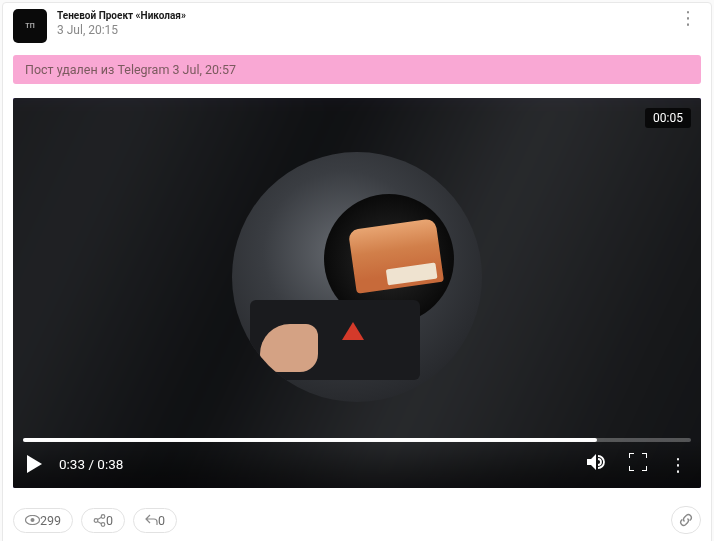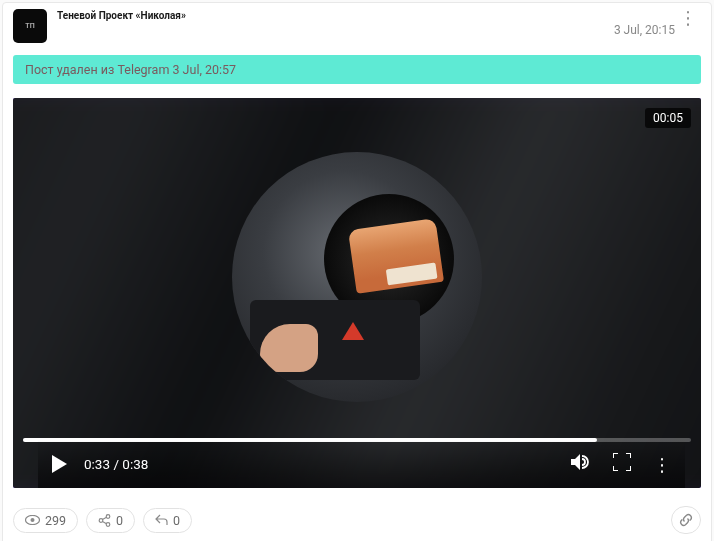--- a/index.html
+++ b/index.html
@@ -40,31 +40,30 @@
 .channel-name {
   font-size: 10px;
   font-weight: 700;
   color: #1a1a1a;
   line-height: 1.3;
 }
 .post-time {
   font-size: 12px;
   color: #888;
   margin-top: 1px;
-  text-align: right;
 }
 .menu-icon {
   color: #888;
   font-size: 18px;
   line-height: 0.5;
   cursor: pointer;
   padding: 4px;
 }
 .deleted-banner {
-  background: #5eead4;
+  background: #f9a8d4;
   color: #7a5a5e;
   font-size: 12.5px;
   padding: 7px 12px;
   margin: 6px 10px;
   border-radius: 3px;
 }
 .video-wrap {
   padding: 8px 10px 10px;
 }
 .video-player {
@@ -111,28 +110,27 @@
   background: rgba(0,0,0,0.72);
   color: #fff;
   font-size: 12px;
   padding: 3px 8px;
   border-radius: 3px;
 }
 .controls {
   position: absolute;
   bottom: 0;
   left: 0;
-  right: 16px;
+  right: 0;
   height: 48px;
   display: flex;
   align-items: center;
   padding: 0 14px;
   color: #fff;
   background: linear-gradient(to top, rgba(0,0,0,0.6), transparent);
-  margin-left: 25px;
 }
 .progress {
   position: absolute;
   bottom: 46px;
   left: 10px;
   right: 10px;
   height: 4px;
   background: rgba(255,255,255,0.28);
   border-radius: 2px;
 }
@@ -149,21 +147,20 @@
 .ctrl { cursor:pointer; }
 .stats-row {
   display: flex;
   align-items: center;
   padding: 8px 10px 10px;
   gap: 8px;
 }
 .pill {
   display: inline-flex;
   align-items: center;
-  gap: 5px;
   border: 1px solid #e2e2e2;
   border-radius: 16px;
   padding: 4px 11px;
   font-size: 12.5px;
   color: #6a6a6a;
   background: #fff;
 }
 .pill svg { display:block; }
 .link-pill {
   margin-left: auto;

